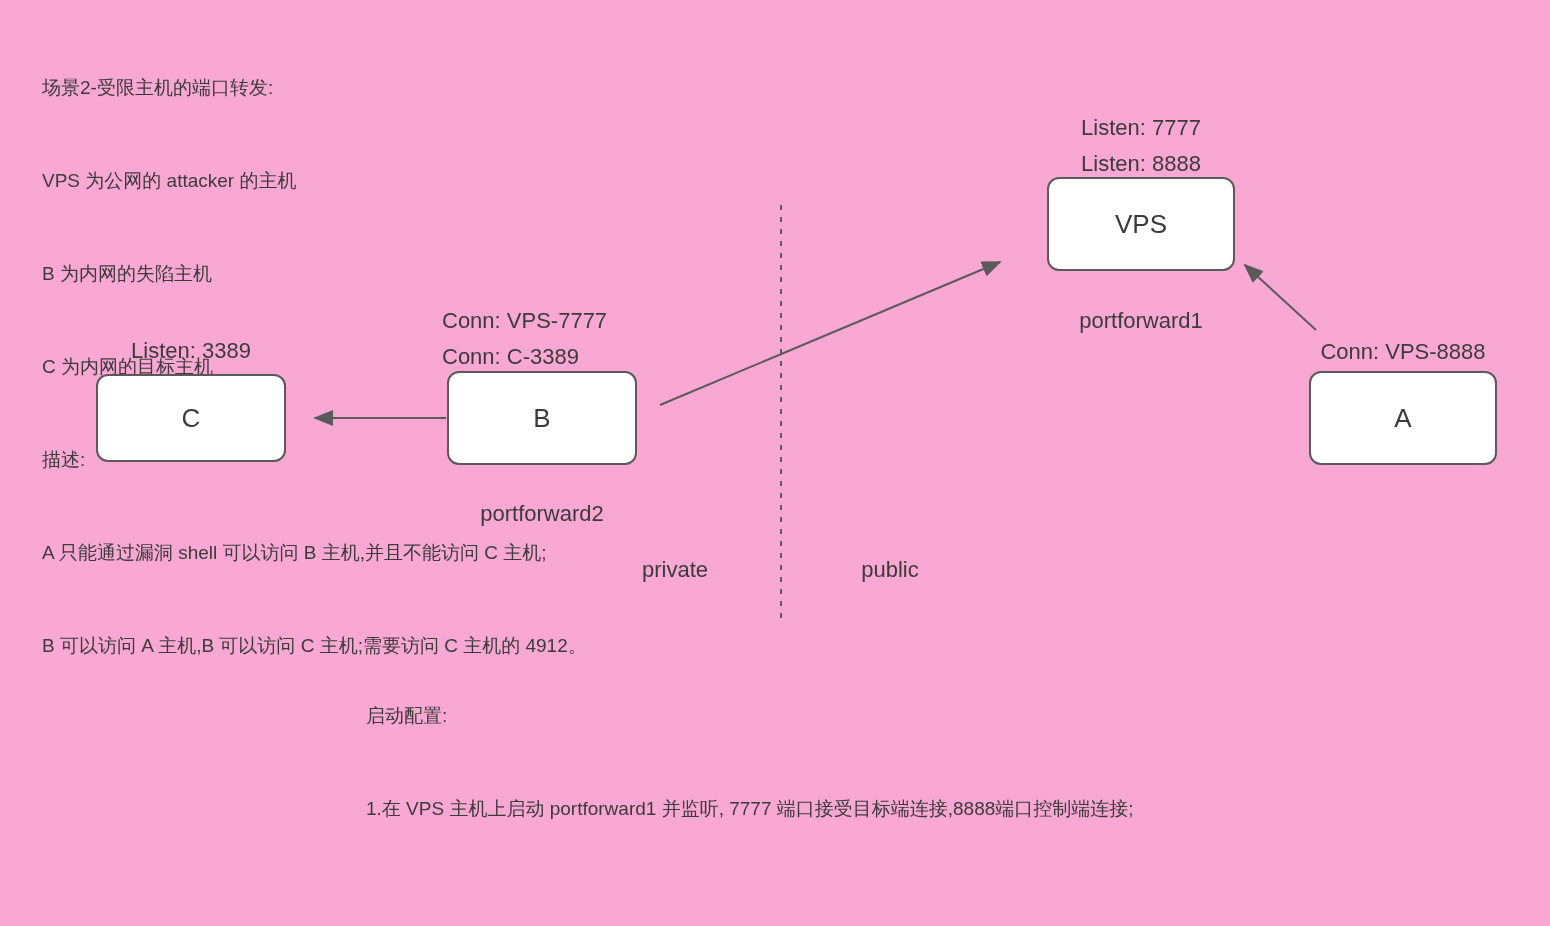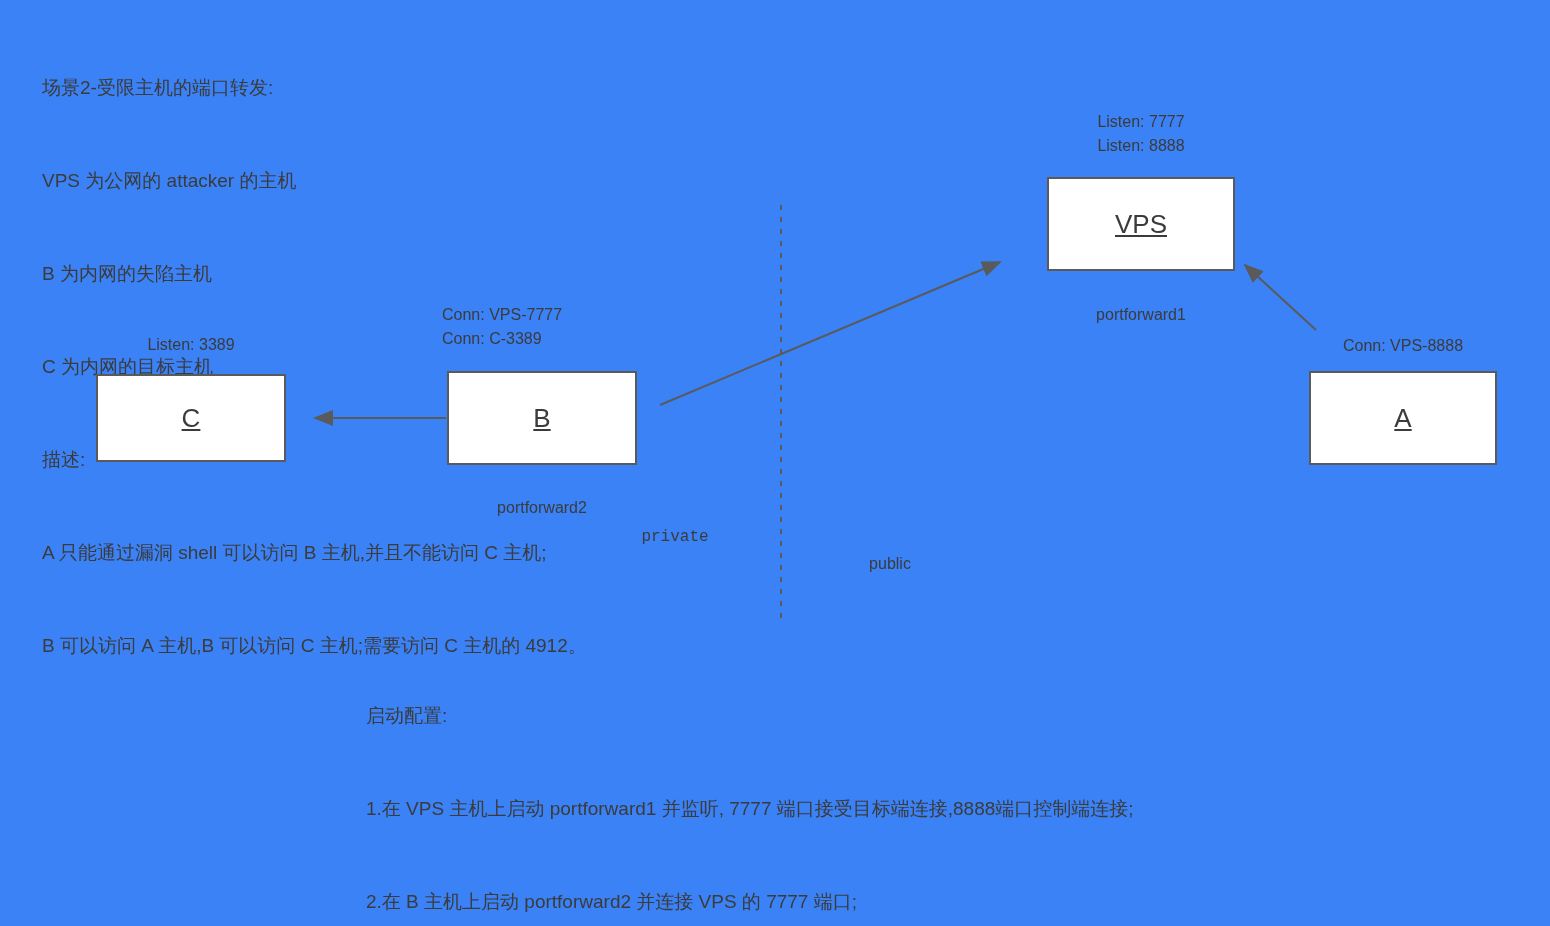--- a/index.html
+++ b/index.html
@@ -9,21 +9,21 @@
   }
   body {
     font-family: "Liberation Sans", sans-serif;
     color: #333333;
   }
   #canvas {
     position: relative;
     width: 1550px;
     height: 926px;
     overflow: hidden;
-    background: #3b82f6;
+    background: #f9a8d4;
   }
   .desc-block {
     position: absolute;
     left: 42px;
     top: 10px;
     font-size: 19px;
     line-height: 31px;
     color: #3b3b3b;
     white-space: pre;
   }
@@ -39,35 +39,34 @@
     color: #3b3b3b;
     white-space: pre;
   }
   .bottom-block div {
     white-space: pre;
   }
   .node {
     position: absolute;
     box-sizing: border-box;
     border: 2px solid #5a5a5a;
-    border-radius: 0;
+    border-radius: 12px;
     background: #ffffff;
     display: flex;
     align-items: center;
     justify-content: center;
     font-size: 26px;
     color: #3b3b3b;
-    text-decoration: underline;
   }
   .label {
     position: absolute;
-    font-size: 16px;
+    font-size: 22px;
     color: #3b3b3b;
     white-space: pre;
-    line-height: 24px;
+    line-height: 36px;
     text-align: center;
   }
   svg.overlay {
     position: absolute;
     left: 0;
     top: 0;
     width: 1550px;
     height: 926px;
     pointer-events: none;
   }
@@ -126,28 +125,27 @@
 
   <div class="label" style="left:1303px; top:334px; width:200px;text-align:center;"><span>Conn: VPS-8888</span></div>
 
   <div class="label" style="left:442px; top:303px; width:200px; text-align:left;"><span>Conn: VPS-7777
 Conn: C-3389</span></div>
 
   <div class="label" style="left:442px; top:496px; width:200px;"><span>portforward2</span></div>
 
   <div class="label" style="left:91px; top:333px; width:200px;"><span>Listen: 3389</span></div>
 
-  <div class="label" style="left:600px; top:525px; width:150px;font-family:Liberation Mono, monospace;"><span>private</span></div>
+  <div class="label" style="left:600px; top:552px; width:150px;"><span>private</span></div>
 
   <div class="label" style="left:815px; top:552px; width:150px;"><span>public</span></div>
 
   <div class="bottom-block">
     <div>启动配置:</div>
     <div>1.在 VPS 主机上启动 portforward1 并监听, 7777 端口接受目标端连接,8888端口控制端连接;</div>
-    <div>2.在 B 主机上启动 portforward2 并连接 VPS 的 7777 端口;</div>
     
     
     
     
     
     
   </div>
 
 </div>
 

